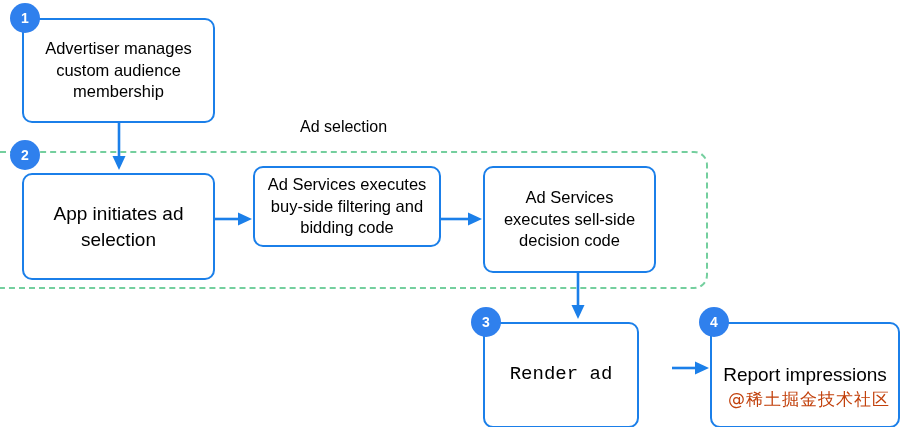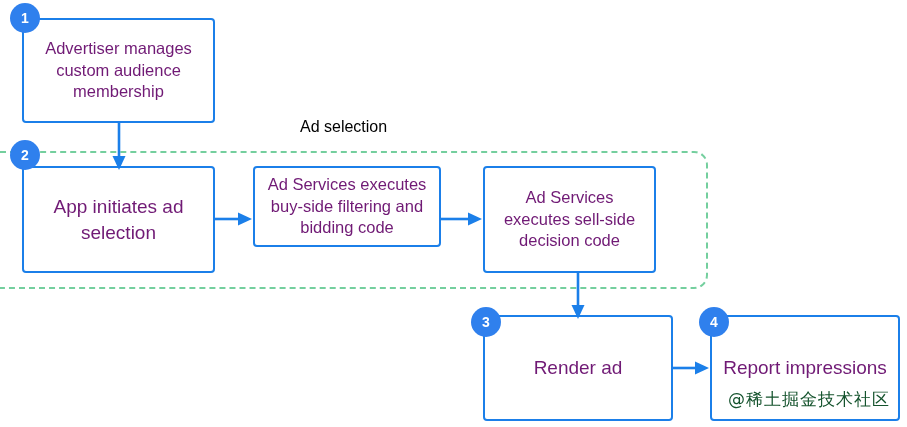--- a/index.html
+++ b/index.html
@@ -12,33 +12,33 @@
     width: 907px;
     height: 427px;
     background: #ffffff;
     font-family: "Liberation Sans", sans-serif;
     overflow: hidden;
   }
   .box {
     position: absolute;
     box-sizing: border-box;
     border: 2px solid #1b7fe9;
-    border-radius: 4px;
+    border-radius: 10px;
     background: #ffffff;
     display: flex;
     align-items: center;
     justify-content: center;
     text-align: center;
-    color: #701a75;
+    color: #000000;
     font-size: 16.5px;
     line-height: 1.32;
     padding: 6px 10px;
     z-index: 3;
   }
-  .box.large-text { font-size: 19px; }
+  .box.large-text { font-size: 19px; margin-top: 7px; }
   .badge {
     position: absolute;
     width: 30px;
     height: 30px;
     border-radius: 50%;
     background: #2f80ed;
     color: #ffffff;
     font-size: 14px;
     font-weight: 700;
     display: flex;
@@ -63,21 +63,21 @@
     z-index: 5;
     white-space: nowrap;
   }
   .arrow {
     position: absolute;
     z-index: 4;
   }
   .watermark {
     position: absolute;
     font-size: 17px;
-    color: #14532d;
+    color: #c2410c;
     letter-spacing: 1px;
     white-space: nowrap;
     z-index: 7;
     font-family: "DejaVu Sans", sans-serif;
   }
 </style>
 </head>
 <body>
 
 <div id="canvas">
@@ -107,21 +107,21 @@
   <div class="box" style="left:22px; top:18px; width:193px; height:105px;">Advertiser manages custom audience membership</div>
   <div class="badge" style="left:10px; top:3px;">1</div>
 
   <div class="box large-text" style="left:22px; top:166px; width:193px; height:107px;">App initiates ad selection</div>
   <div class="badge" style="left:10px; top:140px;">2</div>
 
   <div class="box" style="left:253px; top:166px; width:188px; height:81px;">Ad Services executes buy-side filtering and bidding code</div>
 
   <div class="box" style="left:483px; top:166px; width:173px; height:107px;">Ad Services executes sell-side decision code</div>
 
-  <div class="box large-text" style="left:483px; top:315px; width:190px; height:106px;">Render ad</div>
+  <div class="box large-text" style="left:483px; top:315px; width:156px; height:106px;font-family:Liberation Mono, monospace;">Render ad</div>
   <div class="badge" style="left:471px; top:307px;">3</div>
 
   <div class="box large-text" style="left:710px; top:315px; width:190px; height:106px;">Report impressions</div>
   <div class="badge" style="left:699px; top:307px;">4</div>
 
   <div class="watermark" style="left:728px; top:388px;">@稀土掘金技术社区</div>
 
 </div>
 
 </body></html>

